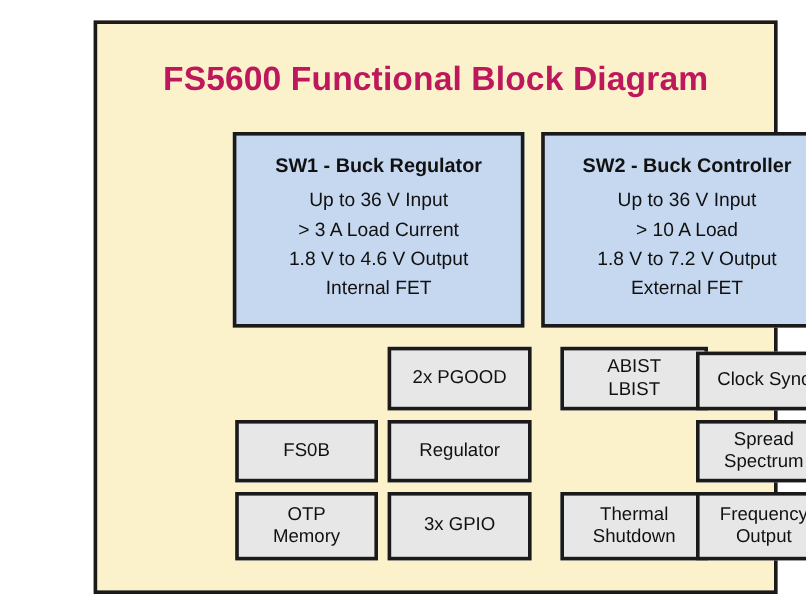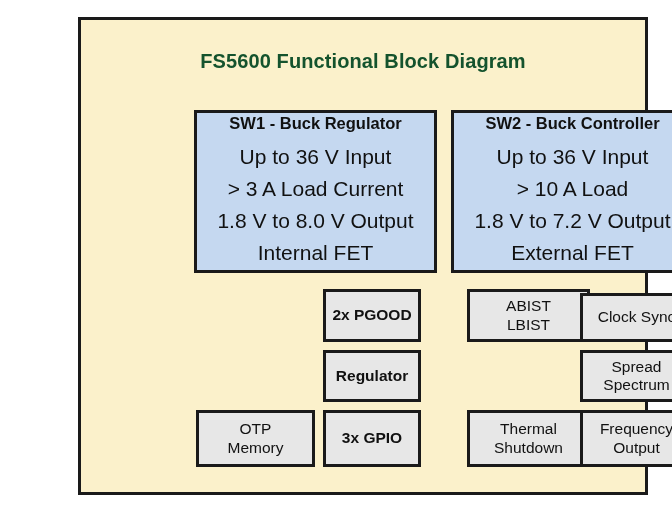--- a/index.html
+++ b/index.html
@@ -33,23 +33,23 @@
     border: 3px solid #1a1a1a;
   }
 
   
   #diagram-title {
     position: absolute;
     left: 0;
     top: 30px;
     width: 100%;
     text-align: center;
-    font-size: 20px;
+    font-size: 28px;
     font-weight: bold;
-    color: #14532d;
+    color: #be185d;
     letter-spacing: 0.1px;
   }
 
   
   .sw-block {
     position: absolute;
     box-sizing: border-box;
     background: #c5d8f0;
     border: 3px solid #1a1a1a;
     display: flex;
@@ -64,21 +64,21 @@
   #sw2-block { left: 370px;  width: 243px; }
 
   .sw-title {
     font-size: 16.5px;
     font-weight: bold;
     color: #111111;
     margin-bottom: 8px;
     white-space: nowrap;
   }
   .sw-line {
-    font-size: 21px;
+    font-size: 16px;
     color: #111111;
     line-height: 1.52;
     white-space: nowrap;
   }
 
   
   .feat-block {
     position: absolute;
     box-sizing: border-box;
     background: #e7e7e7;
@@ -90,21 +90,21 @@
     color: #111111;
     font-size: 15.5px;
     line-height: 1.18;
     text-align: center;
     padding: 1px 3px;
   }
   .feat-line { white-space: nowrap; }
 
   
   .col-1 { left: 115px; width: 119px; }
-  .col-2 { left: 242px; width: 98px; font-weight: bold; }
+  .col-2 { left: 242px; width: 120px; }
   .col-3 { left: 386px; width: 123px; }
   .col-4 { left: 499px; width: 113px; }
 
   
   .row-1 { top: 269px; height: 53px; }
   .row-2 { top: 330px; height: 52px; }
   .row-3 { top: 390px; height: 57px; }
 
   
   #feat-clock-sync { top: 273px; height: 49px; }
@@ -115,21 +115,21 @@
 <div id="canvas">
 
   <div id="diagram-frame">
 
     <div id="diagram-title">FS5600 Functional Block Diagram</div>
 
     <div id="sw1-block" class="sw-block">
       <div class="sw-title">SW1 - Buck Regulator</div>
       <div class="sw-line">Up to 36 V Input</div>
       <div class="sw-line">&gt; 3 A Load Current</div>
-      <div class="sw-line">1.8 V to 8.0 V Output</div>
+      <div class="sw-line">1.8 V to 4.6 V Output</div>
       <div class="sw-line">Internal FET</div>
     </div>
 
     <div id="sw2-block" class="sw-block">
       <div class="sw-title">SW2 - Buck Controller</div>
       <div class="sw-line">Up to 36 V Input</div>
       <div class="sw-line">&gt; 10 A Load</div>
       <div class="sw-line">1.8 V to 7.2 V Output</div>
       <div class="sw-line">External FET</div>
     </div>
@@ -138,20 +138,23 @@
       <div class="feat-line">2x PGOOD</div>
     </div>
     <div class="feat-block col-3 row-1">
       <div class="feat-line">ABIST</div>
       <div class="feat-line">LBIST</div>
     </div>
     <div id="feat-clock-sync" class="feat-block col-4">
       <div class="feat-line">Clock Sync</div>
     </div>
 
+    <div class="feat-block col-1 row-2">
+      <div class="feat-line">FS0B</div>
+    </div>
     <div class="feat-block col-2 row-2">
       <div class="feat-line">Regulator</div>
     </div>
     <div class="feat-block col-4 row-2">
       <div class="feat-line">Spread</div>
       <div class="feat-line">Spectrum</div>
     </div>
 
     <div class="feat-block col-1 row-3">
       <div class="feat-line">OTP</div>

